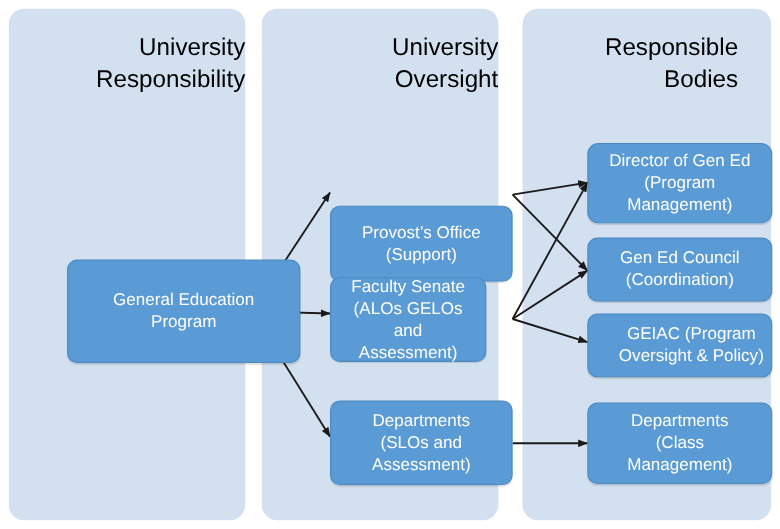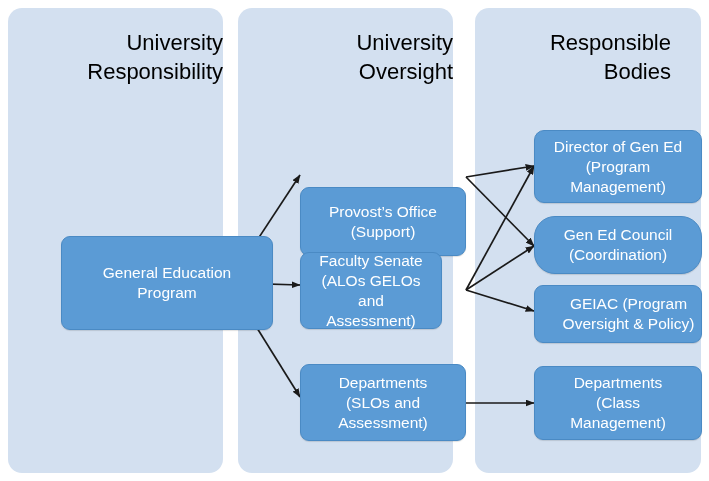--- a/index.html
+++ b/index.html
@@ -114,21 +114,21 @@
     <span class="node-label">Departments
 (SLOs and
 Assessment)</span>
   </div>
 
   <div class="node" style="left:534px; top:130px; width:168px; height:73px;border-radius:10px;">
     <span class="node-label">Director of Gen Ed
 (Program
 Management)</span>
   </div>
-  <div class="node" style="left:534px; top:216px; width:168px; height:58px;border-radius:21px;">
+  <div class="node" style="left:534px; top:216px; width:168px; height:58px;">
     <span class="node-label">Gen Ed Council
 (Coordination)</span>
   </div>
   <div class="node" style="left:534px; top:285px; width:168px; height:58px;padding-left:27px;">
     <span class="node-label">GEIAC (Program
 Oversight &amp; Policy)</span>
   </div>
   <div class="node" style="left:534px; top:366px; width:168px; height:74px;">
     <span class="node-label">Departments
 (Class

